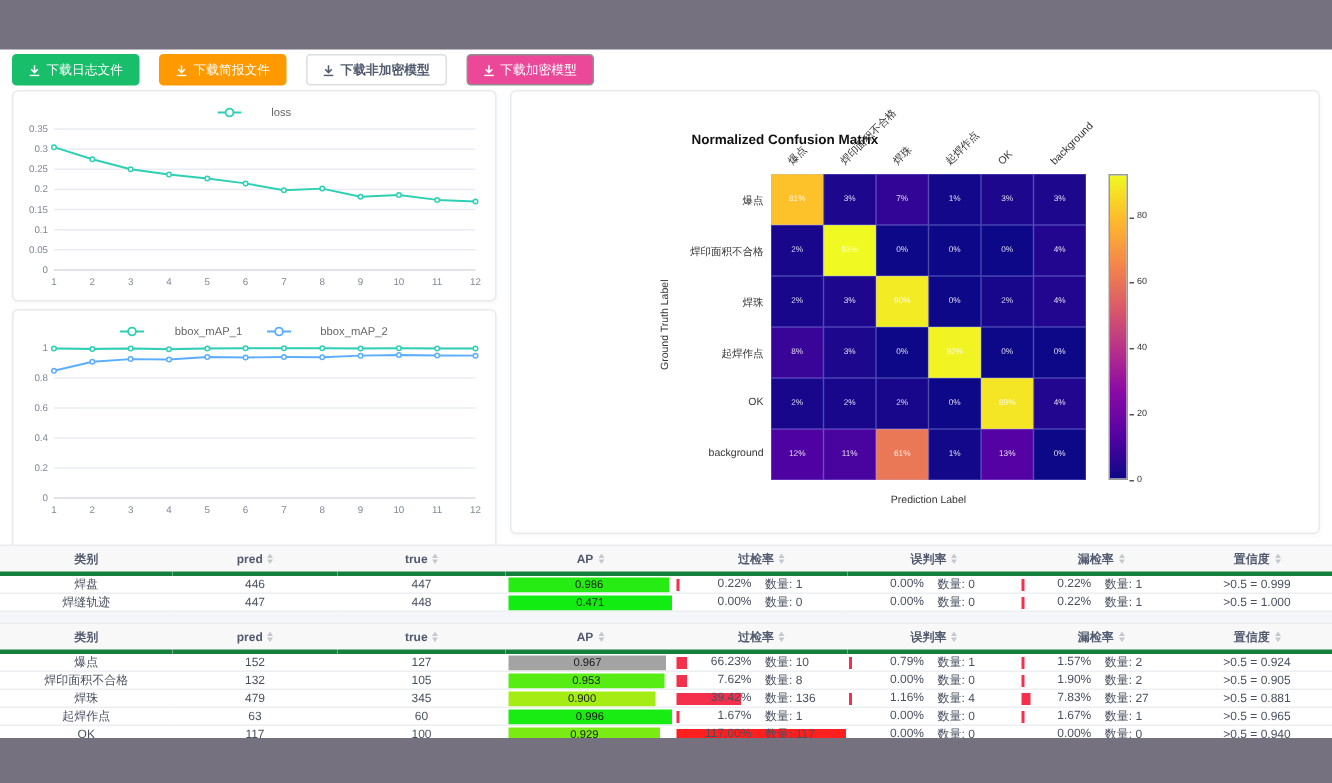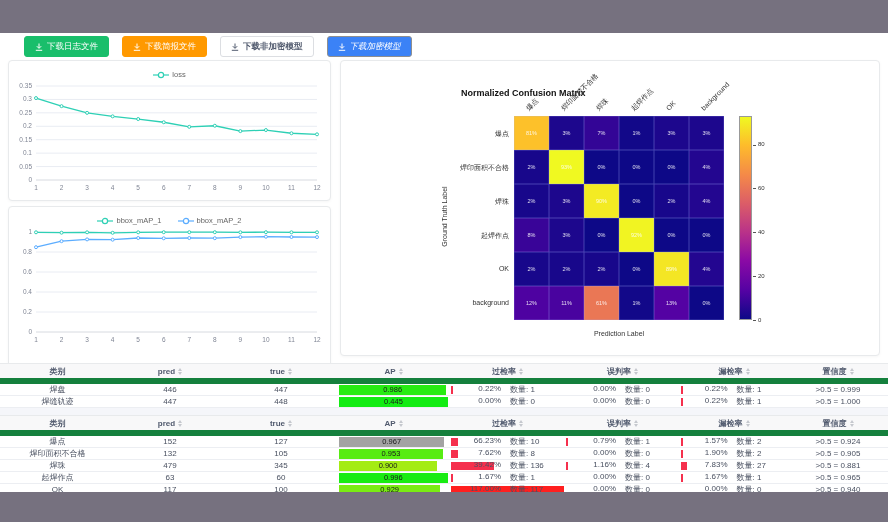--- a/index.html
+++ b/index.html
@@ -1,45 +1,45 @@
 <!DOCTYPE html>
 <html><head>
 <meta charset="utf-8">
 <style>
   * { margin:0; padding:0; box-sizing:border-box; }
   html,body { width:888px; height:522px; overflow:hidden; background:#fff;
     font-family:"Liberation Sans","DejaVu Sans",sans-serif; }
   .topbar { position:absolute; left:0; top:0; width:888px; height:33px; background:#76717f; }
   .bottombar { position:absolute; left:0; top:492px; width:888px; height:30px; background:#76717f; z-index:5; }
-  .btnrow { position:absolute; left:24px; top:36px; display:flex; gap:13px;justify-content:center; }
+  .btnrow { position:absolute; left:8px; top:36px; display:flex; gap:13px;justify-content:center; }
   .btn { height:21px; padding:0 10px; border-radius:3px; font-size:8.5px;
     display:flex; align-items:center; gap:4px; cursor:pointer; border:1px solid transparent; white-space:nowrap; }
   .card { position:absolute; background:#fff; border:1px solid #e8eaec; border-radius:4px;
     box-shadow:0 1px 3px rgba(0,0,0,.04); }
   #card-loss { left:8px; top:60px; width:323px; height:141px; }
   #card-map  { left:8px; top:206px; width:323px; height:186px; }
   #card-cm   { left:340px; top:60px; width:540px; height:296px; }
   .legend-row { display:flex; justify-content:center; gap:16px; padding-top:7px; height:20px; }
-  .legend-item { display:flex; align-items:center; gap:3px; font-size:7.5px; color:#666; cursor:pointer; }
+  .legend-item { display:flex; align-items:center; gap:20px; font-size:7.5px; color:#666; cursor:pointer; }
   .cm-abs { position:absolute; }
   .cm-title { font-size:9px; font-weight:bold; color:#111; }
   .cm-rowlab { font-size:7px; color:#333; text-align:right; }
   .cm-collab { font-size:7px; color:#333; white-space:nowrap; transform-origin:0 100%; transform:rotate(-45deg); }
   .cm-cell { position:absolute; display:flex; align-items:center; justify-content:center;
     box-shadow:inset 0 0 0 0.5px rgba(170,180,255,.35); }
   .cm-cell span { font-size:5.5px; color:rgba(255,255,255,.85); }
   .cm-xlab { font-size:7px; color:#333; text-align:center; }
   .cm-ylab { font-size:7px; color:#333; transform:rotate(-90deg); transform-origin:center; white-space:nowrap; }
   .cbar { position:absolute; border:1px solid #999; }
   .cbar-tick { position:absolute; font-size:6px; color:#333; }
   .cbar-dash { position:absolute; width:3px; height:1px; background:#555; }
   .tables { position:absolute; left:0; top:363px; width:888px; z-index:1; }
   .tgrid { display:grid; grid-template-columns:115px 110px 112px 113px 115px 115px 108px 100px; }
   .th { background:#f8f8f9; height:20px; display:flex; align-items:center; justify-content:center;
-    gap:3px; font-size:8px; font-weight:bold; color:#515a6e; border-bottom:6px solid #15803d; cursor:pointer; }
+    gap:3px; font-size:8px; font-weight:bold; color:#515a6e; border-bottom:3px solid #15803d; cursor:pointer; }
   .td { height:12px; display:flex; align-items:center; justify-content:center; font-size:8px;
     color:#495060; border-bottom:1px solid #eceef2; position:relative; overflow:hidden; }
   .tbl { border-top:1px solid #e8eaec; background:#fff; }
   .tbl-gap { height:7px; background:#f5f6fa; }
   .ap-bar { height:10px; display:flex; align-items:center; justify-content:center;
     font-size:7.5px; color:#1a1a1a; margin-right:auto; }
   .rate-bar { position:absolute; left:1px; top:1.5px; bottom:1.5px; background:#f5304d; z-index:0; }
   .rate-txt { position:relative; z-index:1; display:flex; gap:9px; }
   .rate-pct { width:44px; text-align:right; }
   .rate-cnt { width:48px; text-align:left; }
@@ -70,21 +70,21 @@
       <span>下载简报文件</span>
     </button>
     <button class="btn" style="background: rgb(255, 255, 255); color: rgb(81, 90, 110); border-color: rgb(220, 222, 226); font-weight: bold;">
       <span>
         <svg width="8" height="8" viewBox="0 0 8 8" style="display:block">
           <path d="M4 0.5 V5 M1.8 3.2 L4 5.4 L6.2 3.2 M0.8 7.3 H7.2" stroke="currentColor" fill="none" stroke-width="1"></path>
         </svg>
       </span>
       <span>下载非加密模型</span>
     </button>
-    <button class="btn" style="background: #3b82f6; color: rgb(255, 255, 255); border-color: rgb(143, 143, 143); font-style: italic;">
+    <button class="btn" style="background: #ec4899; color: rgb(255, 255, 255); border-color: rgb(143, 143, 143);">
       <span>
         <svg width="8" height="8" viewBox="0 0 8 8" style="display:block">
           <path d="M4 0.5 V5 M1.8 3.2 L4 5.4 L6.2 3.2 M0.8 7.3 H7.2" stroke="currentColor" fill="none" stroke-width="1"></path>
         </svg>
       </span>
       <span>下载加密模型</span>
     </button>
   </div>
 
 <div class="card" id="card-loss">
@@ -440,21 +440,21 @@
             <span class="rate-cnt">数量: 1</span>
           </div>
         </div>
         <div class="td">&gt;0.5 = 0.999</div>
       </div>
       <div class="tgrid">
         <div class="td">焊缝轨迹</div>
         <div class="td">447</div>
         <div class="td">448</div>
         <div class="td" style="padding: 0px 2px;">
-          <div class="ap-bar" style="width: 100%; background: rgb(19, 236, 19);">0.445</div>
+          <div class="ap-bar" style="width: 100%; background: rgb(19, 236, 19);">0.471</div>
         </div>
         <div class="td">
           <div class="rate-txt">
             <span class="rate-pct">0.00%</span>
             <span class="rate-cnt">数量: 0</span>
           </div>
         </div>
         <div class="td">
           <div class="rate-txt">
             <span class="rate-pct">0.00%</span>

